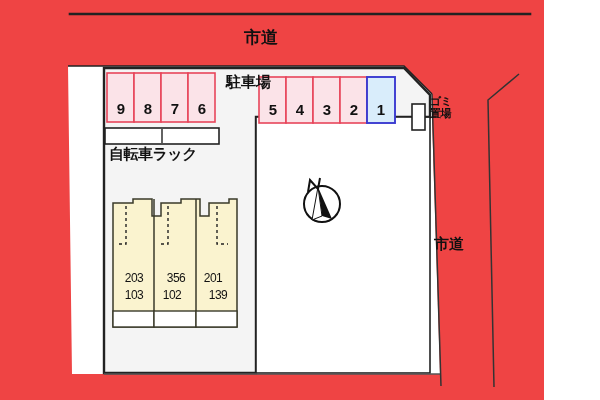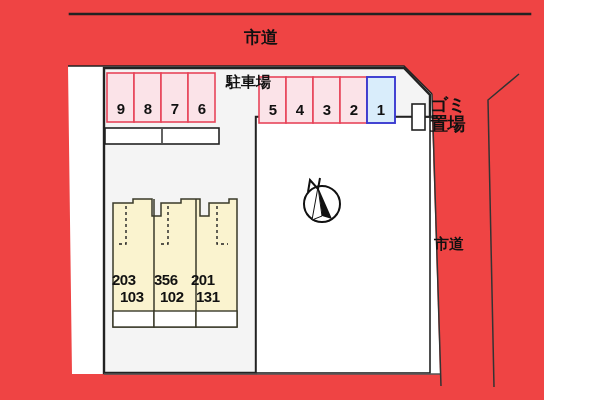--- a/index.html
+++ b/index.html
@@ -50,41 +50,41 @@
     text-align: center;
     line-height: 1.12;
   }
   .lbl-bike {
     font-size: 15px;
     left: 109px;
     top: 146px;
     letter-spacing: -0.5px;
   }
   .lbl-gomi {
-    font-size: 18px;
+    font-size: 11px;
     left: 430px;
     top: 96px;
     width: 30px;
     line-height: 1.08;
     letter-spacing: -0.5px;
   }
   .stall-num {
     position: absolute;
     font-size: 15px;
     font-weight: 700;
     color: #111111;
     text-align: center;
     width: 22px;
   }
   .unit-num {
     position: absolute;
-    font-size: 15px;
-    font-weight: 700;
+    font-size: 12px;
+    font-weight: 400;
     color: #111111;
-    text-align: left;
+    text-align: center;
     width: 44px;
     line-height: 1.12;
     letter-spacing: -0.5px;
   }
 </style>
 </head>
 <body>
 
 <div id="map-root">
 
@@ -161,37 +161,38 @@
     </g>
 
   </svg>
 
   <div class="lbl lbl-road-top">市道</div>
 
   <div class="lbl lbl-road-right">市道</div>
 
   <div class="lbl lbl-parking">駐車場</div>
 
+  <div class="lbl lbl-bike">自転車ラック</div>
 
   <div class="lbl lbl-gomi">ゴミ
 置場</div>
 
   <div class="stall-num" style="left:110px; top:100px;">9</div>
   <div class="stall-num" style="left:137px; top:100px;">8</div>
   <div class="stall-num" style="left:164px; top:100px;">7</div>
   <div class="stall-num" style="left:191px; top:100px;">6</div>
 
   <div class="stall-num" style="left:262px; top:101px;">5</div>
   <div class="stall-num" style="left:289px; top:101px;">4</div>
   <div class="stall-num" style="left:316px; top:101px;">3</div>
   <div class="stall-num" style="left:343px; top:101px;">2</div>
   <div class="stall-num" style="left:370px; top:101px;">1</div>
 
   <div class="unit-num" style="left:112px; top:272px;">203</div>
-  <div class="unit-num" style="left:112px; top:289px;padding-left:8px;">103</div>
+  <div class="unit-num" style="left:112px; top:289px;">103</div>
 
   <div class="unit-num" style="left:154px; top:272px;">356</div>
-  <div class="unit-num" style="left:160px; top:289px;">102</div>
+  <div class="unit-num" style="left:150px; top:289px;">102</div>
 
   <div class="unit-num" style="left:191px; top:272px;">201</div>
-  <div class="unit-num" style="left:196px; top:289px;">131</div>
+  <div class="unit-num" style="left:196px; top:289px;">139</div>
 
 </div>
 
 </body></html>

